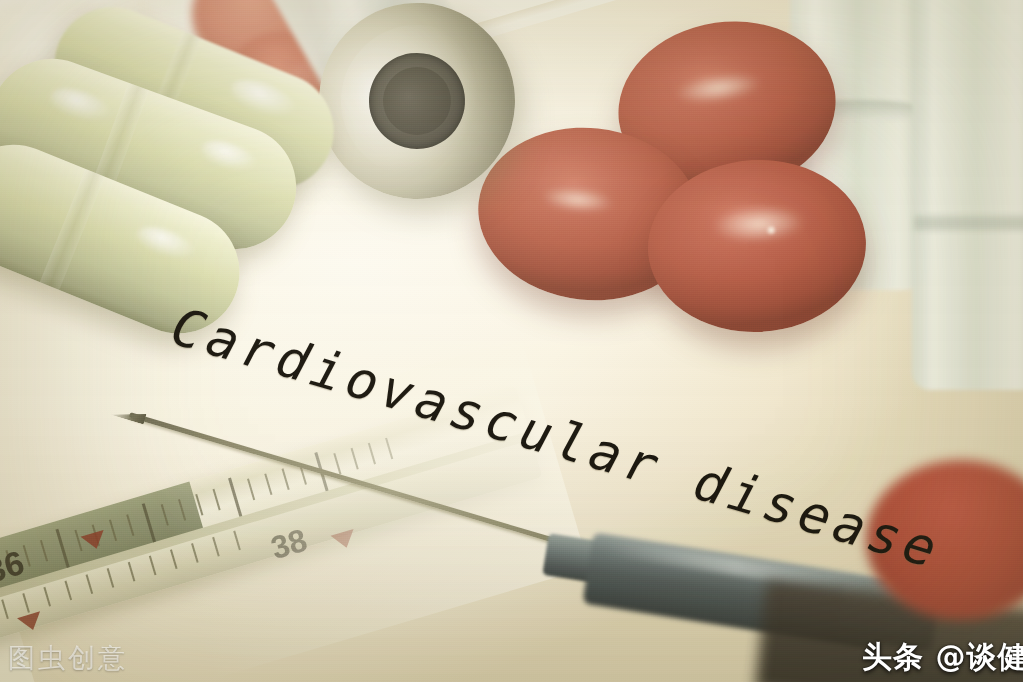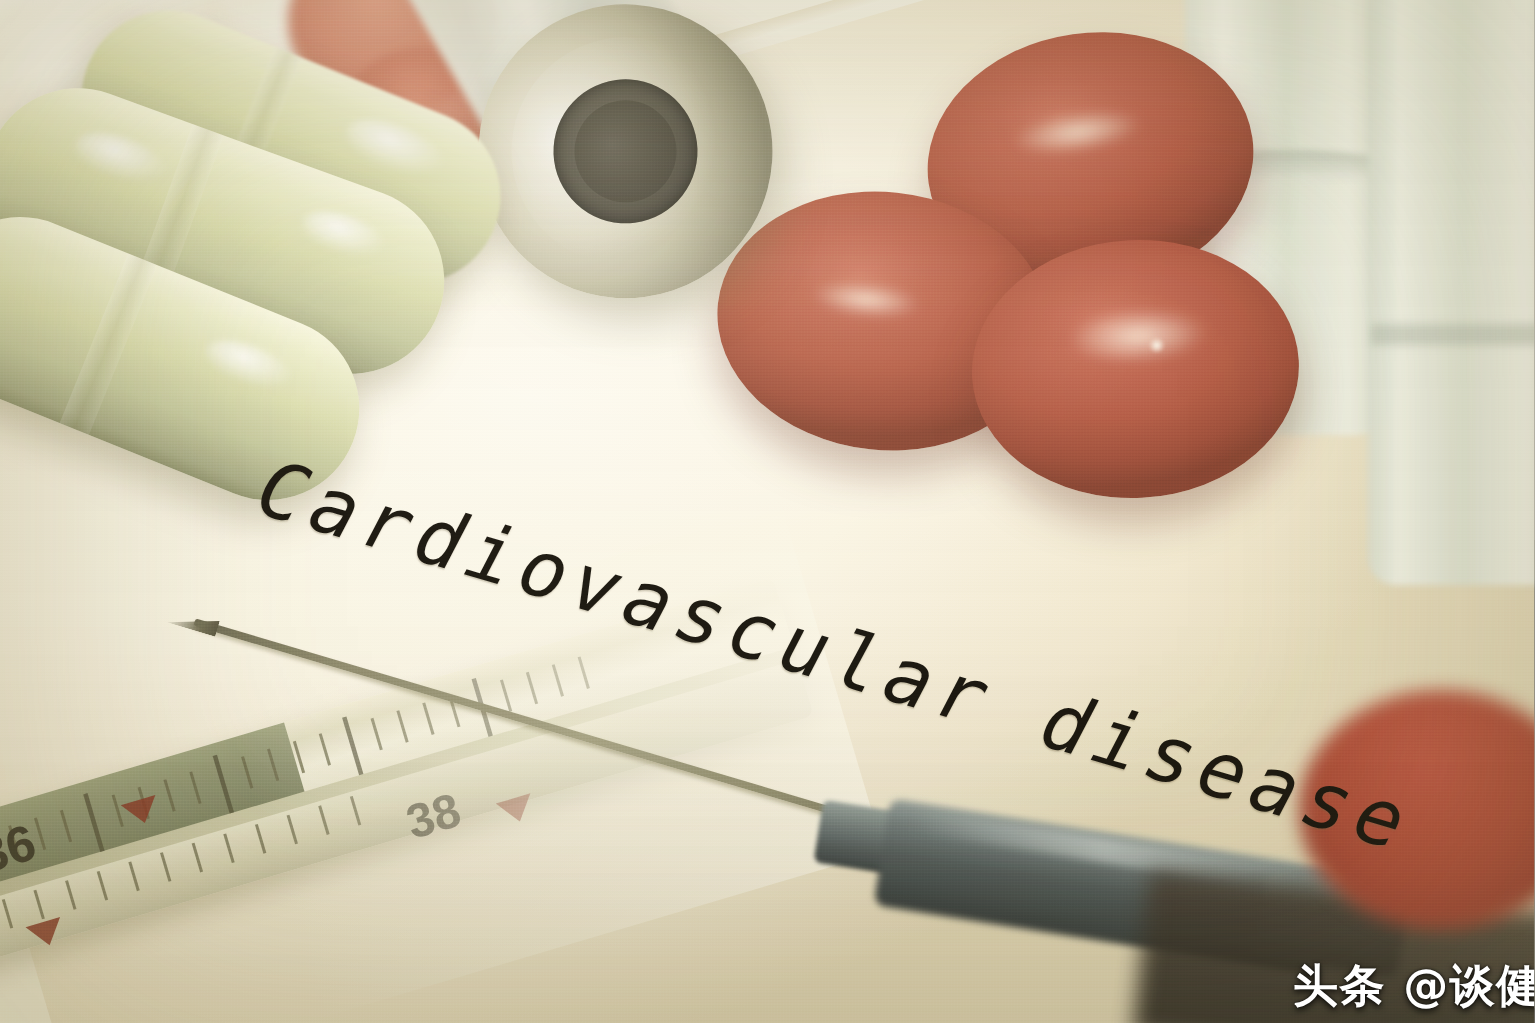--- a/index.html
+++ b/index.html
@@ -448,15 +448,16 @@
 
   <div class="layer" id="title-wrap">
     <div id="title">Cardiovascular disease</div>
   </div>
 
   <div class="layer" id="sepia"></div>
   <div class="layer" id="tone"></div>
   <div class="layer" id="grain"></div>
   <div class="layer" id="vignette"></div>
 
+  <div class="layer" id="wm-left">图虫创意</div>
   <div class="layer" id="wm-right">头条 @谈健</div>
 
 </div>
 
 </body></html>

